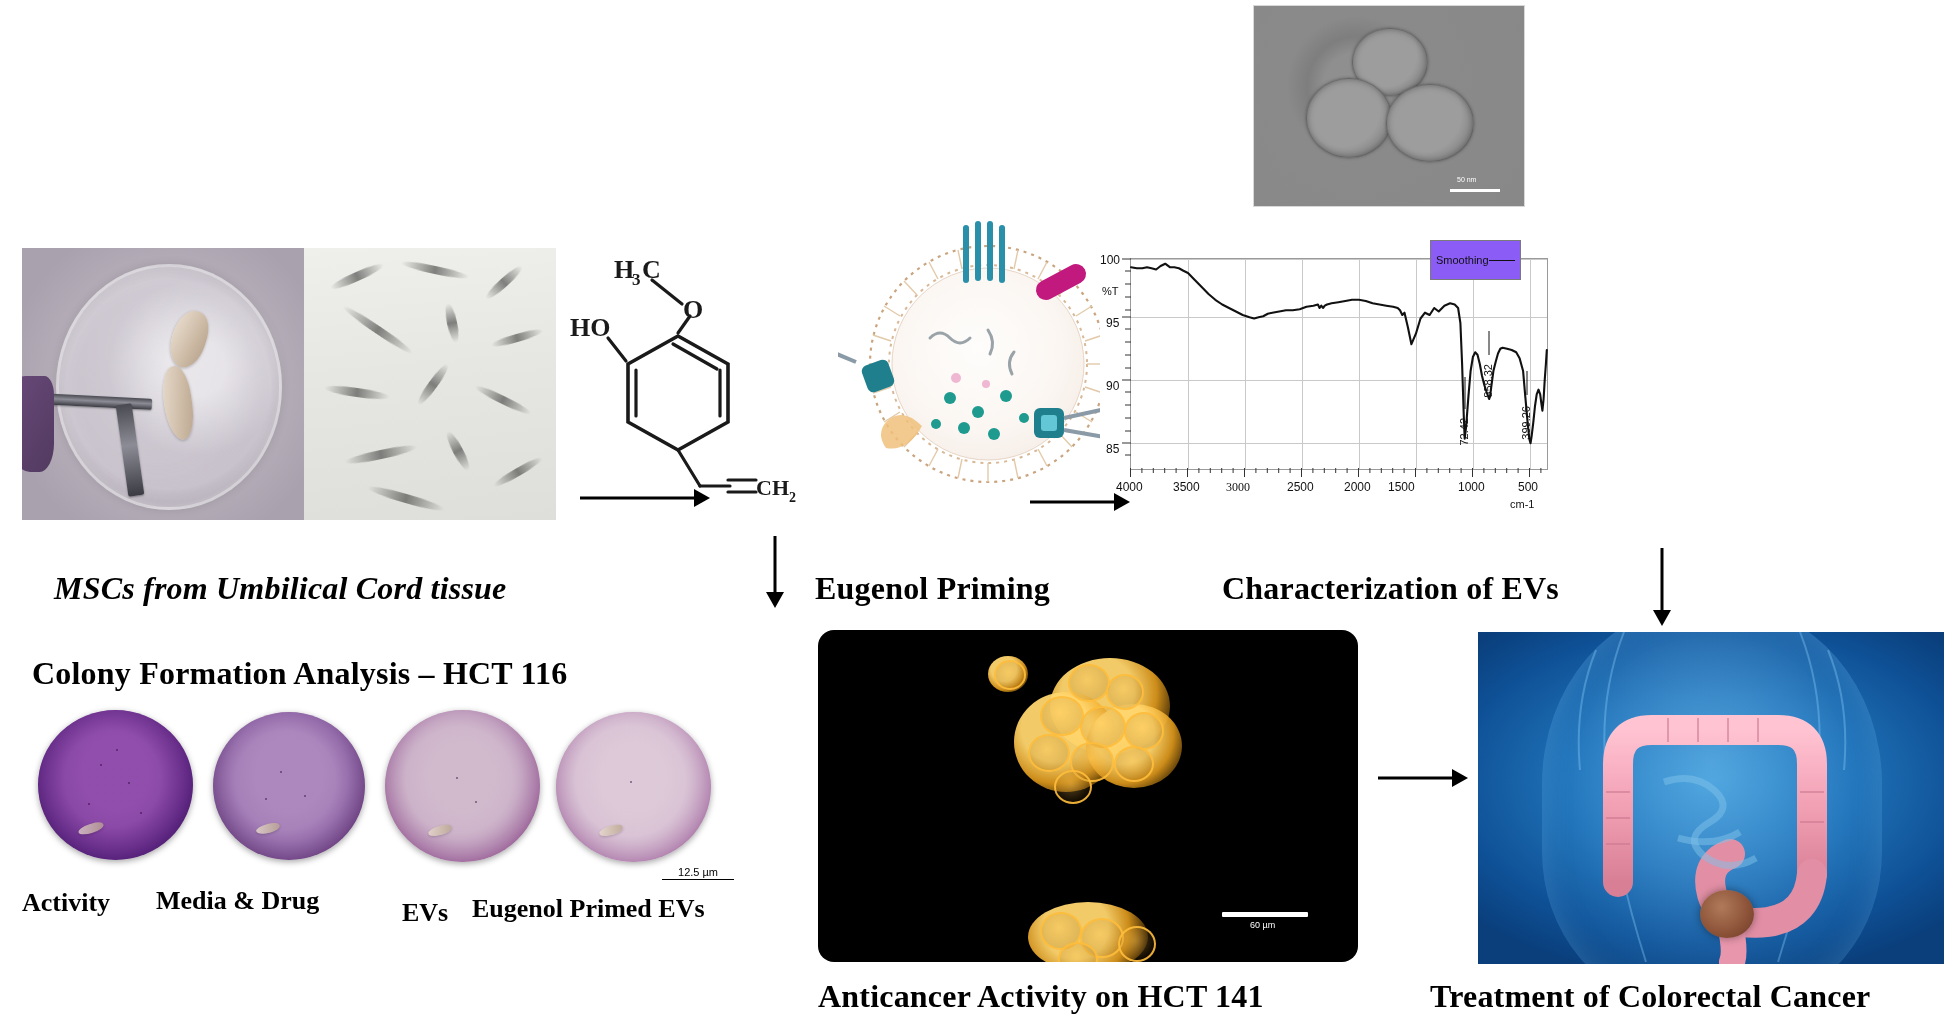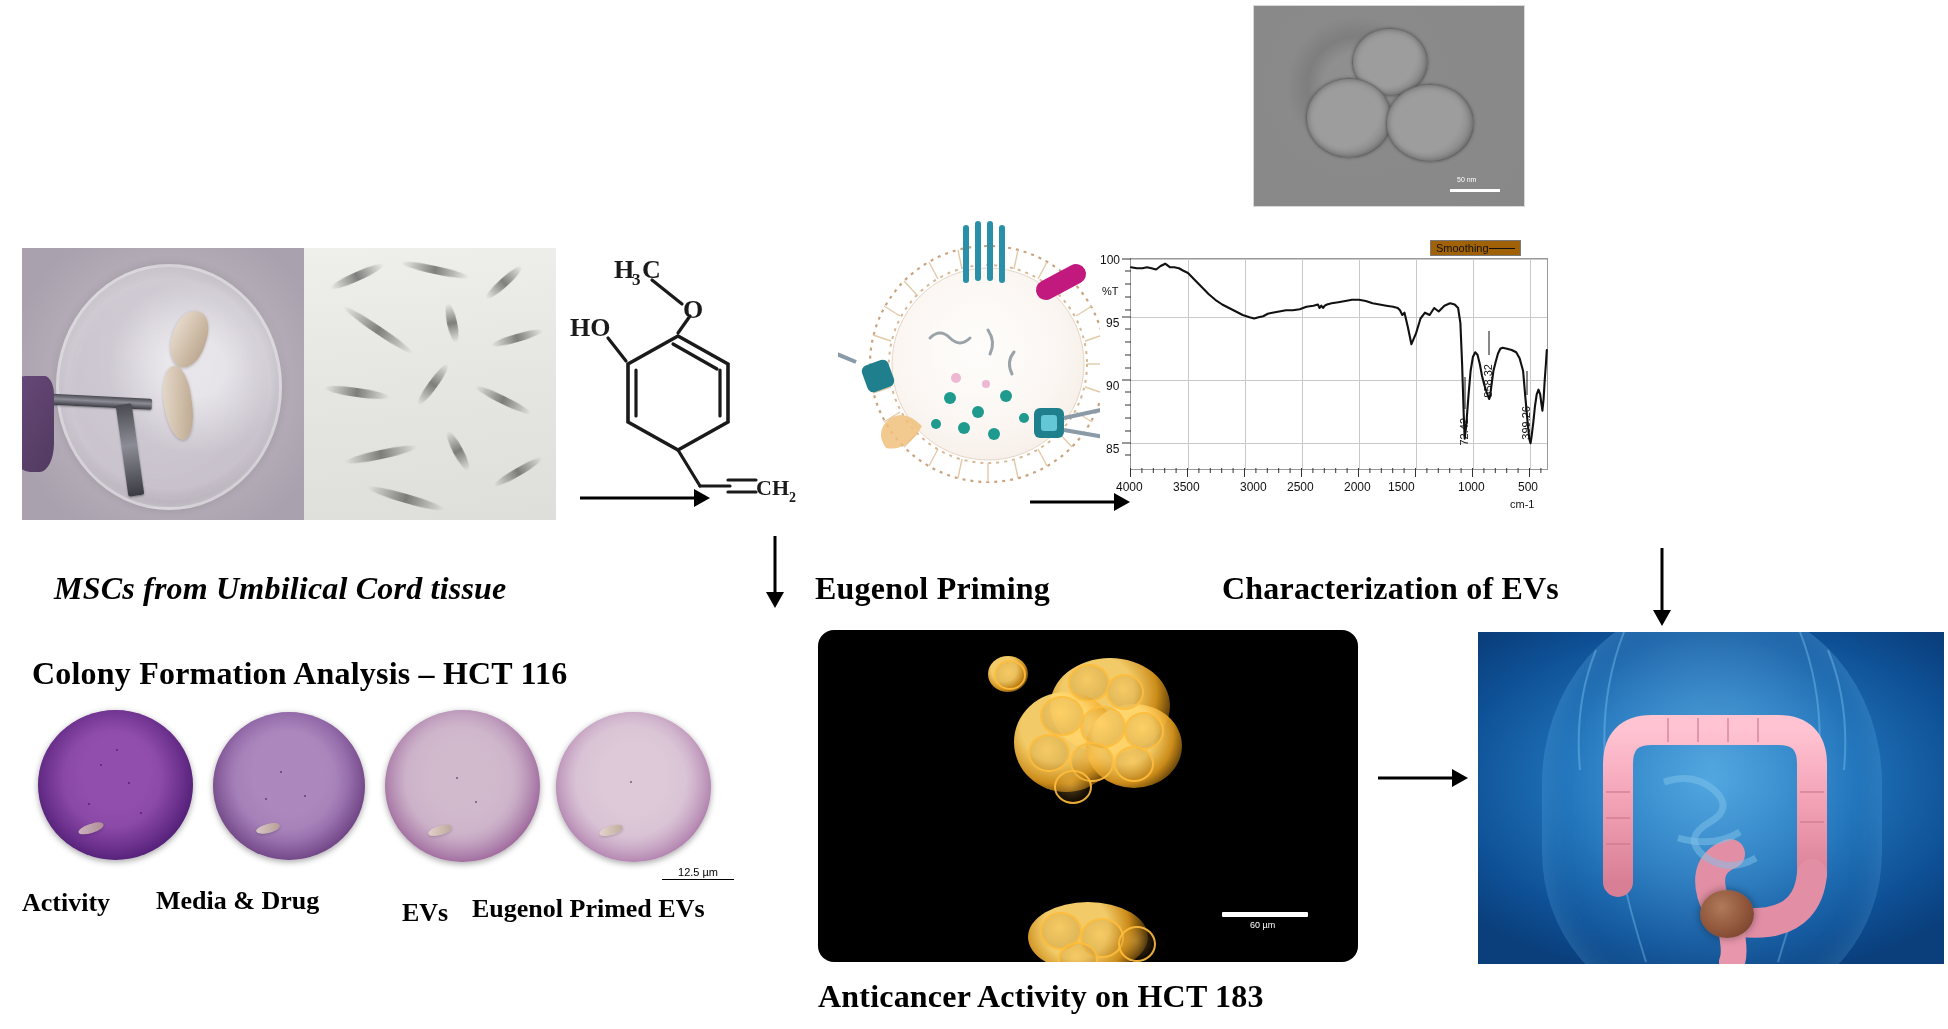--- a/index.html
+++ b/index.html
@@ -143,25 +143,25 @@
     font-family: "Liberation Sans", sans-serif;
     font-size: 11px;
     color: #111;
     writing-mode: vertical-rl;
     transform: rotate(180deg);
     white-space: nowrap;
   }
   .ftir-legend {
     position: absolute;
     border: 1px solid #7a7a7a;
-    background: #a16207;
+    background: #8b5cf6;
     font-family: "Liberation Sans", sans-serif;
     font-size: 11px;
     color: #111;
-    padding: 1px 5px;
+    padding: 13px 5px;
     display: flex;
     align-items: center;
     gap: 0;
   }
   .legend-line {
     display: inline-block;
     width: 26px;
     height: 0;
     border-top: 1.6px solid #111;
   }
@@ -541,21 +541,21 @@
           <line x1="365.3" y1="0" x2="365.3" y2="5"></line>
         <line x1="376.7" y1="0" x2="376.7" y2="5"></line>
           <line x1="388.1" y1="0" x2="388.1" y2="5"></line>
         <line x1="399.5" y1="0" x2="399.5" y2="9"></line>
         <line x1="410.9" y1="0" x2="410.9" y2="5"></line>
       </g>
     </svg>
 
     <div class="ftir-tick-label" style="left:16px; top:240px;">4000</div>
     <div class="ftir-tick-label" style="left:73px; top:240px;">3500</div>
-    <div class="ftir-tick-label" style="left:140px; top:240px;">3000</div>
+    <div class="ftir-tick-label" style="left:126px; top:240px;font-family:Liberation Serif, serif;">3000</div>
     <div class="ftir-tick-label" style="left:187px; top:240px;">2500</div>
     <div class="ftir-tick-label" style="left:244px; top:240px;">2000</div>
     <div class="ftir-tick-label" style="left:288px; top:240px;">1500</div>
     <div class="ftir-tick-label" style="left:358px; top:240px;">1000</div>
     <div class="ftir-tick-label" style="left:418px; top:240px;">500</div>
 
     <div class="ftir-axis-title" style="left:410px; top:258px;">cm-1</div>
 
     <div class="ftir-legend" style="left:330px; top:0px;">
       <span>Smoothing</span>
@@ -709,15 +709,16 @@
       <g fill="none" stroke="#7fc2ea" stroke-opacity="0.5" stroke-width="7">
         <path d="M186,150 q30,-10 50,8 q20,18 -4,32 q-28,16 -6,34 q24,18 52,2"></path>
         <path d="M200,206 q36,10 62,-6"></path>
       </g>
 
       <circle class="t" cx="246" cy="288" r="0"></circle>
     </svg>
     <div class="tumor" style="left:222px; top:258px; width:54px; height:48px;"></div>
   </div>
 
-  <div class="caption cap-30 abs" style="left:818px; top:978px;">Anticancer Activity on HCT 183</div>
+  <div class="caption cap-30 abs" style="left:818px; top:978px;">Anticancer Activity on HCT 141</div>
+  <div class="caption cap-30 abs" style="left:1430px; top:978px;">Treatment of Colorectal Cancer</div>
 
 </div>
 
 </body></html>

